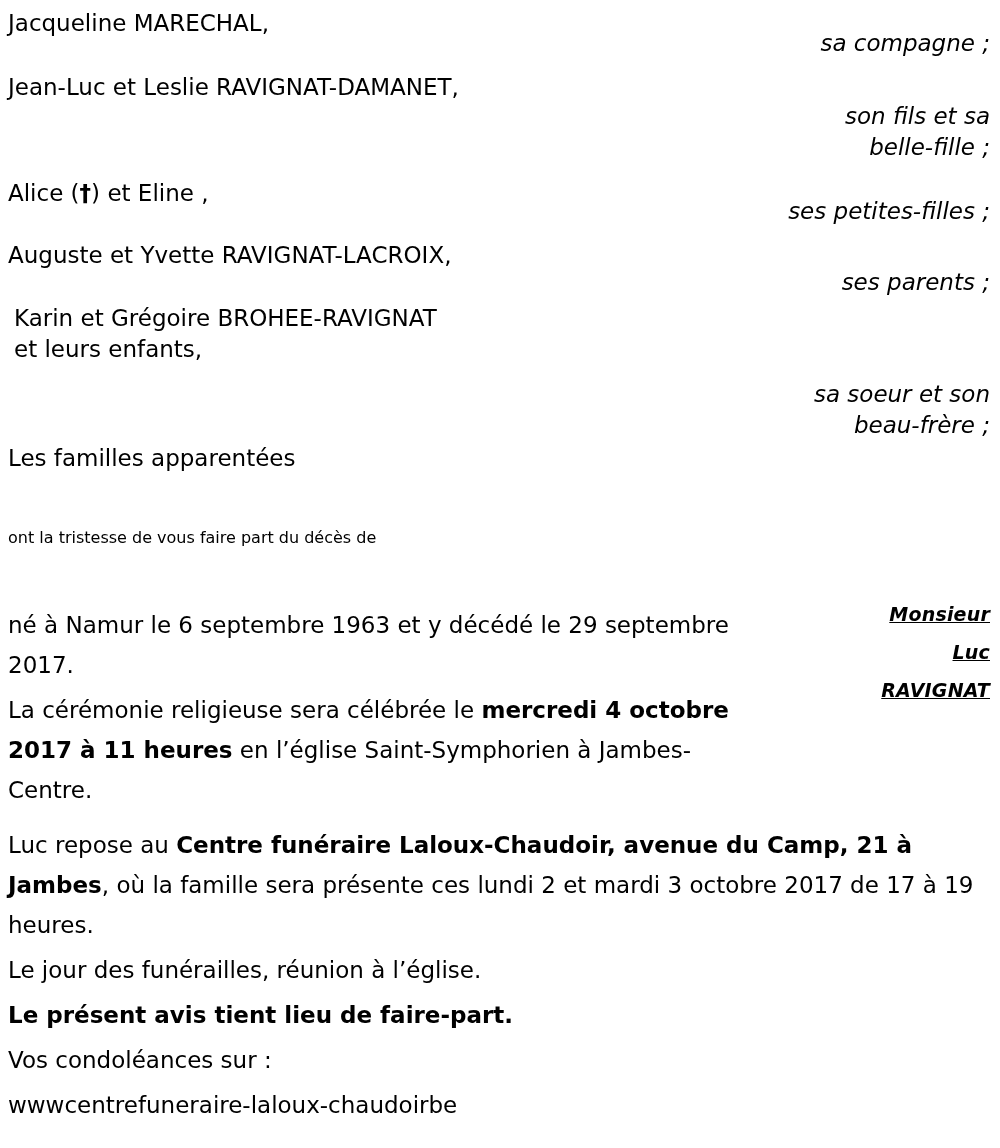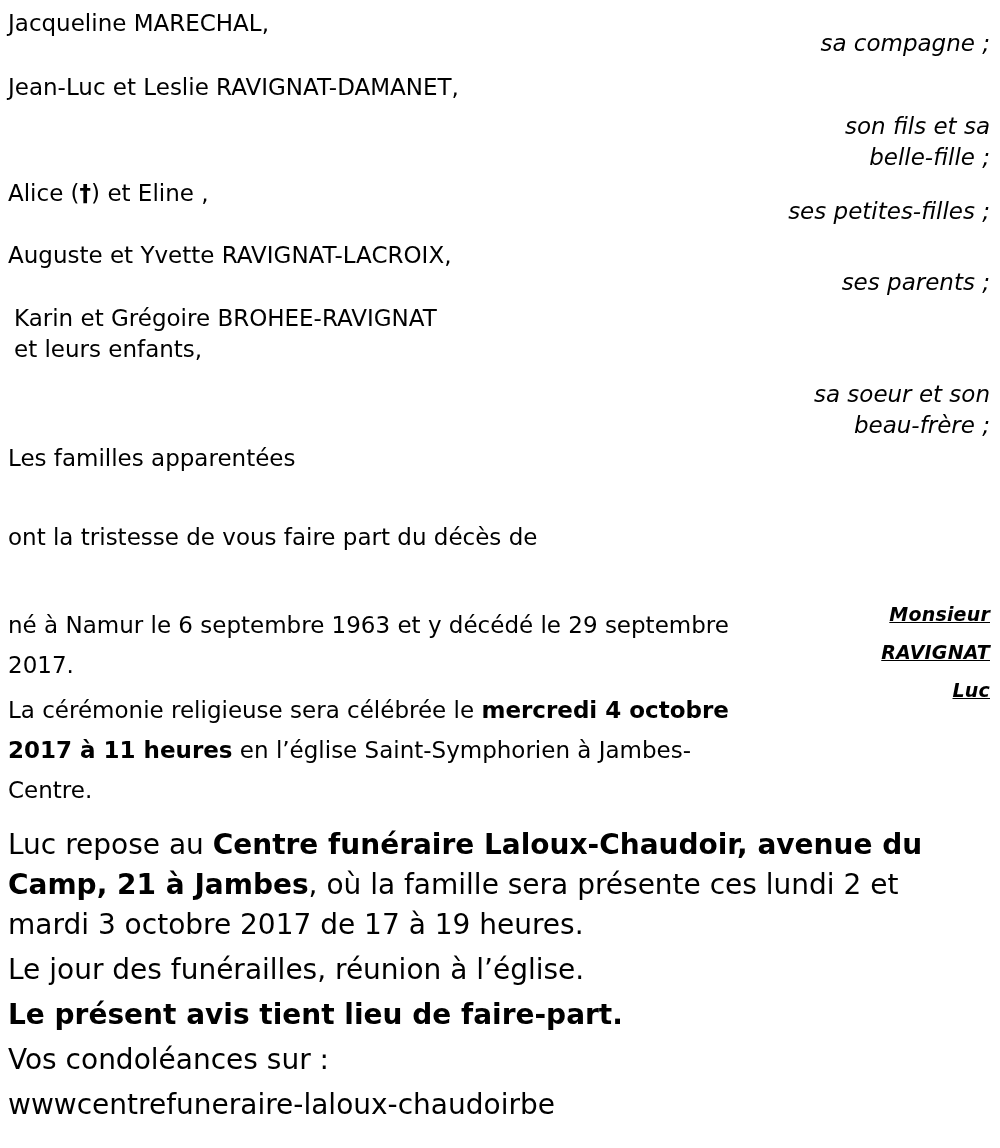--- a/index.html
+++ b/index.html
@@ -59,21 +59,21 @@
 
   .dagger {
     font-weight: 700;
   }
 
   
   .leadin {
     position: absolute;
     left: 8px;
     top: 522px;
-    font-size: 23px;
+    font-size: 16px;
     line-height: 31px;
   }
 
   
   .deceased-name {
     position: absolute;
     right: 10px;
     top: 595px;
     width: 260px;
     text-align: right;
@@ -93,21 +93,21 @@
     width: 722px;
     font-size: 23px;
     line-height: 40px;
   }
 
   .body-wide {
     position: absolute;
     left: 8px;
     top: 825px;
     width: 975px;
-    font-size: 28px;
+    font-size: 23px;
     line-height: 40px;
   }
 
   .body-narrow p,
   .body-wide p {
     margin: 0 0 0 0;
   }
 
   .body-narrow p + p,
   .body-wide p + p {
@@ -120,21 +120,21 @@
 <body>
 
 <div class="notice">
 
   <div class="relatives">
 
     <div class="rel-names" style="position:absolute; left:0; top:8px;">Jacqueline MARECHAL,</div>
     <div class="rel-role" style="top:28px;">sa compagne ;</div>
 
     <div class="rel-names" style="position:absolute; left:0; top:72px;">Jean-Luc et Leslie RAVIGNAT-DAMANET,</div>
-    <div class="rel-role" style="top:111px;">son fils et sa
+    <div class="rel-role" style="top:101px;">son fils et sa
 belle-fille ;</div>
 
     <div class="rel-names" style="position:absolute; left:0; top:178px;">Alice (<span class="dagger">†</span>) et Eline ,</div>
     <div class="rel-role" style="top:196px;">ses petites-filles ;</div>
 
     <div class="rel-names" style="position:absolute; left:0; top:240px;">Auguste et Yvette RAVIGNAT-LACROIX,</div>
     <div class="rel-role" style="top:267px;">ses parents ;</div>
 
     <div class="rel-names" style="position:absolute; left:6px; top:303px;">Karin et Grégoire BROHEE-RAVIGNAT
 et leurs enfants,</div>
@@ -142,22 +142,22 @@
 beau-frère ;</div>
 
     <div class="rel-names" style="position:absolute; left:0; top:443px;">Les familles apparentées</div>
 
   </div>
 
   <div class="leadin">ont la tristesse de vous faire part du décès de</div>
 
   <div class="deceased-name">
     <div>Monsieur</div>
+    <div>Luc</div>
     <div>RAVIGNAT</div>
-    <div>Luc</div>
   </div>
 
   <div class="body-narrow">
     <p>
       <span>né à Namur le 6 septembre 1963 et y décédé le 29 septembre 2017.</span>
     </p>
     <p>
       <span>La cérémonie religieuse sera célébrée le </span><b>mercredi 4 octobre 2017 à 11 heures</b><span> en l’église Saint-Symphorien à Jambes-Centre.</span>
     </p>
   </div>

